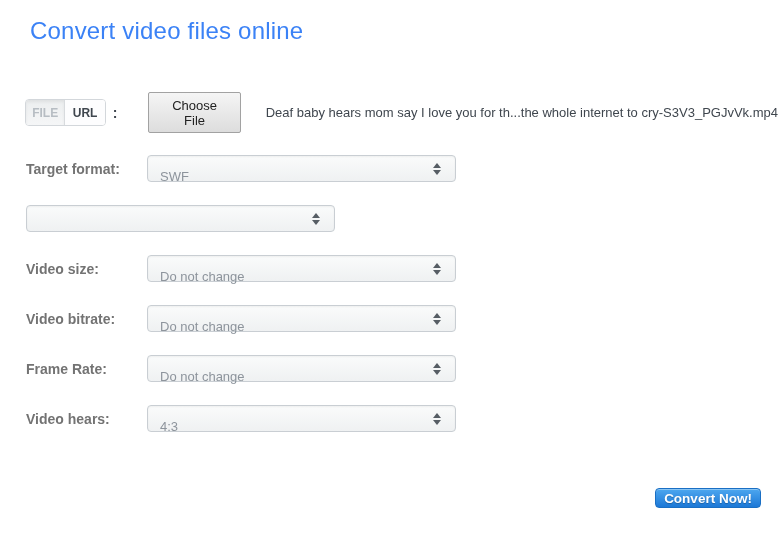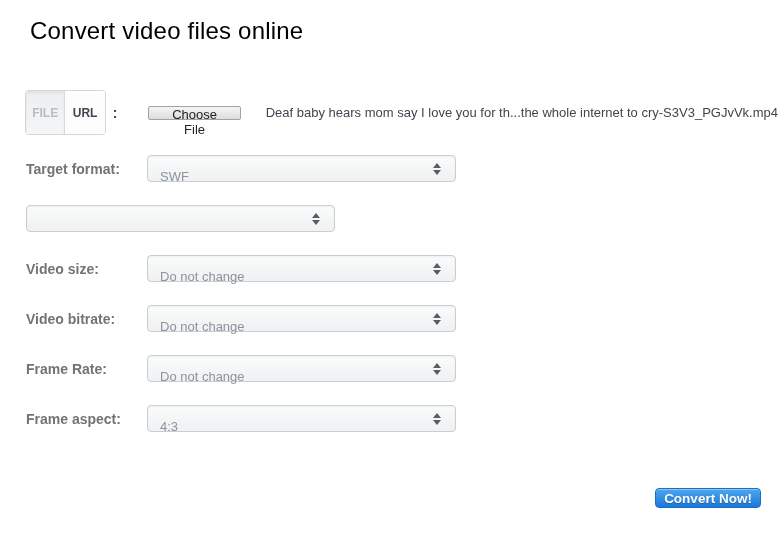--- a/index.html
+++ b/index.html
@@ -7,48 +7,48 @@
   body {
     font-family: "Liberation Sans", "DejaVu Sans", sans-serif;
     width: 778px; height: 540px; position: relative; overflow: hidden;
     color: #3d444c;
   }
   .page { position: absolute; inset: 0; background: #fff; }
 
   
   .page-title {
     position: absolute; left: 30px; top: 17px;
-    font-size: 24px; font-weight: 400; color: #000000; letter-spacing: 0.2px;
+    font-size: 24px; font-weight: 400; color: #3b82f6; letter-spacing: 0.2px;
   }
 
   
   .upload-row {
     position: absolute; left: 25px; top: 98px; height: 29px;
     display: flex; align-items: center;
   }
   .toggle {
-    display: inline-flex; height: 45px;
+    display: inline-flex; height: 27px;
     border: 1px solid #d3d7db; border-radius: 4px; overflow: hidden;
     background: #fff;
   }
   .seg {
     width: 40px; height: 100%;
     display: flex; align-items: center; justify-content: center;
     font-size: 12px; font-weight: 700; cursor: pointer; user-select: none;
   }
   .seg-file {
     color: #b7bdc3;
     background: linear-gradient(#eceeef, #f5f6f7);
     border-right: 1px solid #d8dbde;
     box-shadow: inset 0 2px 3px rgba(0,0,0,0.06);
   }
   .seg-url { color: #3f464e; background: #fdfdfe; }
   .colon { margin-left: 7px; font-size: 14px; font-weight: 700; color: #3f464e; }
   .choose-file {
-    margin-left: 31px; height: 14px; padding: 0 11px;
+    margin-left: 31px; height: 41px; padding: 0 11px;
     font-family: "Liberation Sans", sans-serif; font-size: 13px; color: #222;
     border: 1px solid #a2a2a2; border-radius: 2px;
     background: linear-gradient(#f5f5f5, #dddddd);
     cursor: pointer;
   }
   .filename { margin-left: 25px; font-size: 13px; color: #3f464e; white-space: nowrap; }
 
   
   .form-row {
     position: absolute; left: 26px; width: 430px; height: 27px;
@@ -160,21 +160,21 @@
     <div class="select-box">
       <span class="select-value">Do not change</span>
       <span class="arrows">
           <i class="up"></i>
           <i class="down"></i>
         </span>
     </div>
   </div>
 
   <div class="form-row" style="top:405px">
-    <label class="row-label">Frame aspect:</label>
+    <label class="row-label">Video hears:</label>
     <div class="select-box">
       <span class="select-value">4:3</span>
       <span class="arrows">
           <i class="up"></i>
           <i class="down"></i>
         </span>
     </div>
   </div>
 
   <button class="convert-btn">Convert Now!</button>

